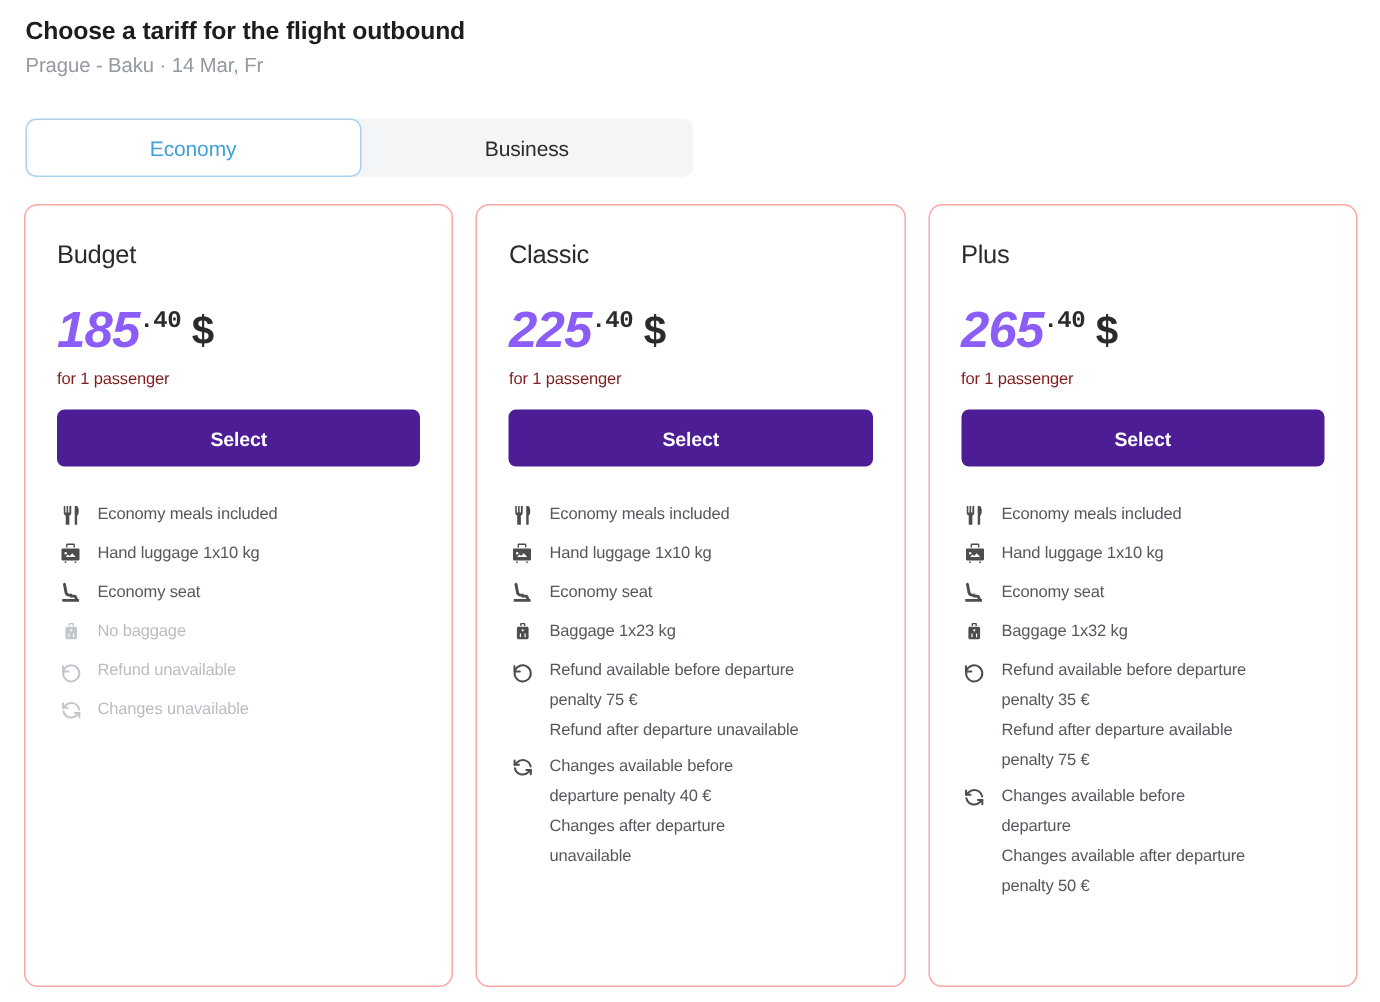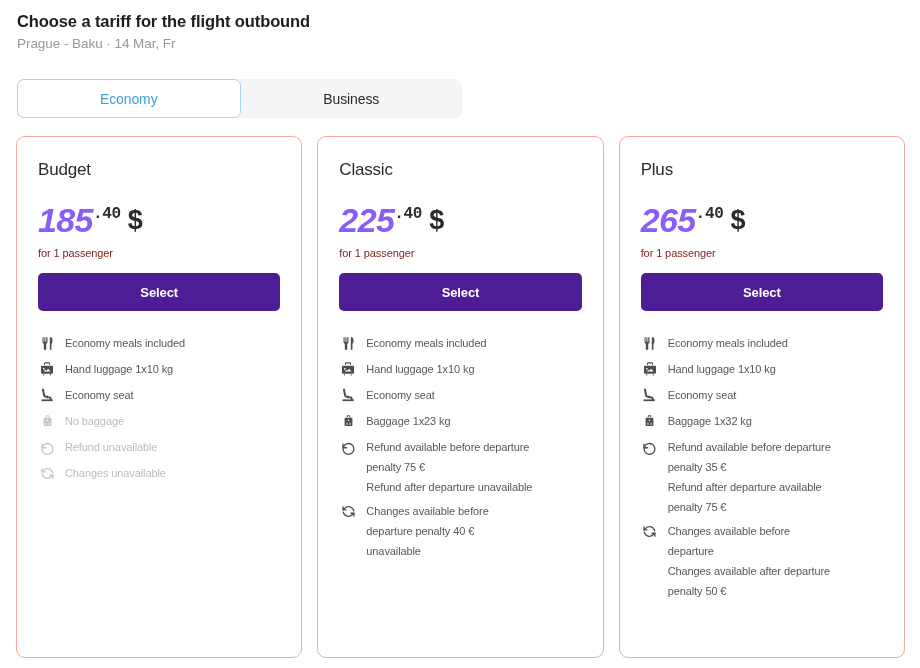--- a/index.html
+++ b/index.html
@@ -363,20 +363,21 @@
               <svg width="17" height="17" viewBox="0 0 24 24" fill="none" stroke="currentColor" stroke-width="1.9" stroke-linecap="round" stroke-linejoin="round">
                 <path d="M19.4 11.2a7.5 7.5 0 00-12.6-3.9L4.3 9.6"></path>
                 <path d="M4.6 12.9a7.5 7.5 0 0012.6 3.8l2.4-2.2"></path>
                 <path d="M4.3 5.6v4.1h4.2"></path>
                 <path d="M19.6 18.6v-4.1h-4.2"></path>
               </svg>
             </span>
             <span class="feature-text">
               <span class="feature-line">Changes available before</span>
               <span class="feature-line">departure penalty 40 €</span>
+              <span class="feature-line">Changes after departure</span>
               <span class="feature-line">unavailable</span>
             </span>
           </div>
         </div>
       </div>
       <div class="card" style="height: 522px;">
         <div class="card-name">Plus</div>
         <div class="price-row">
           <span class="price-int">265</span>
           <span class="price-frac">.40</span>

